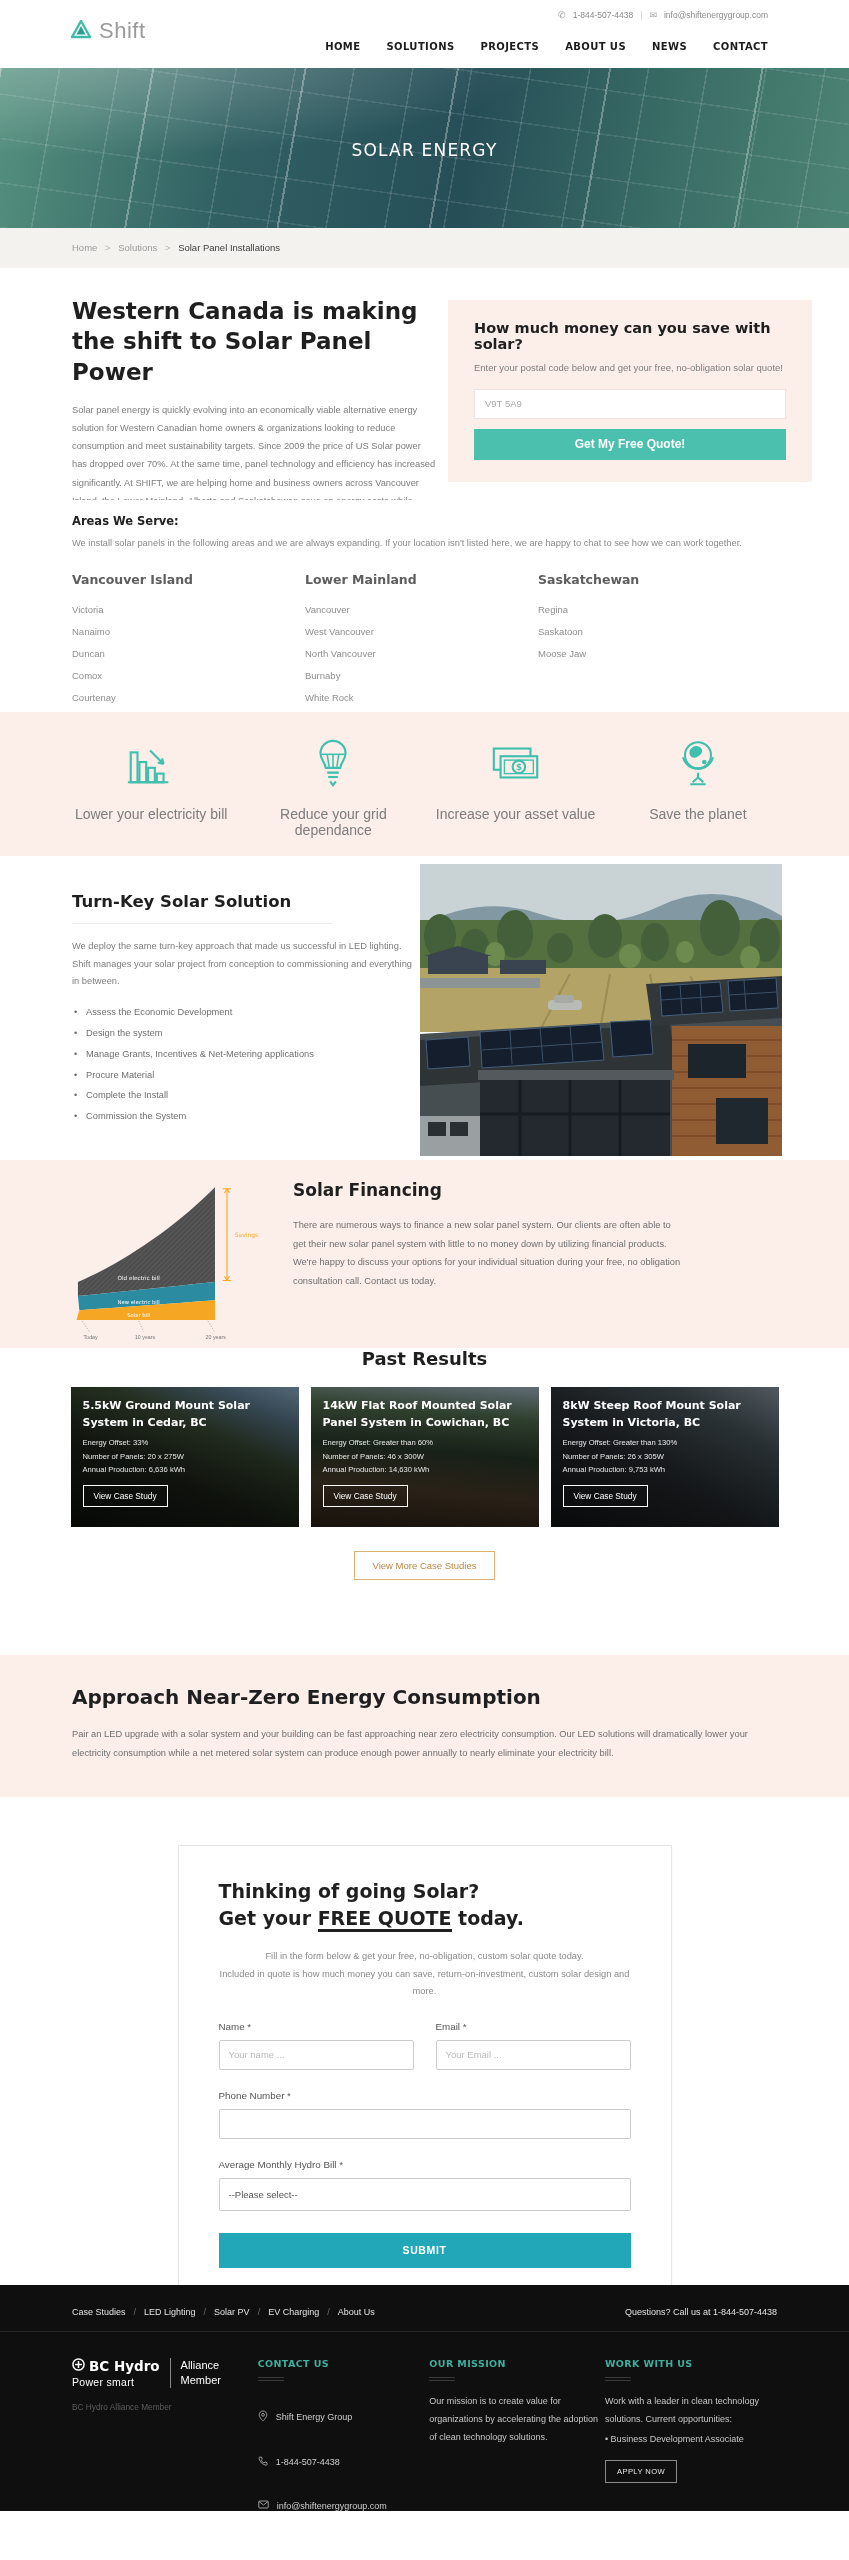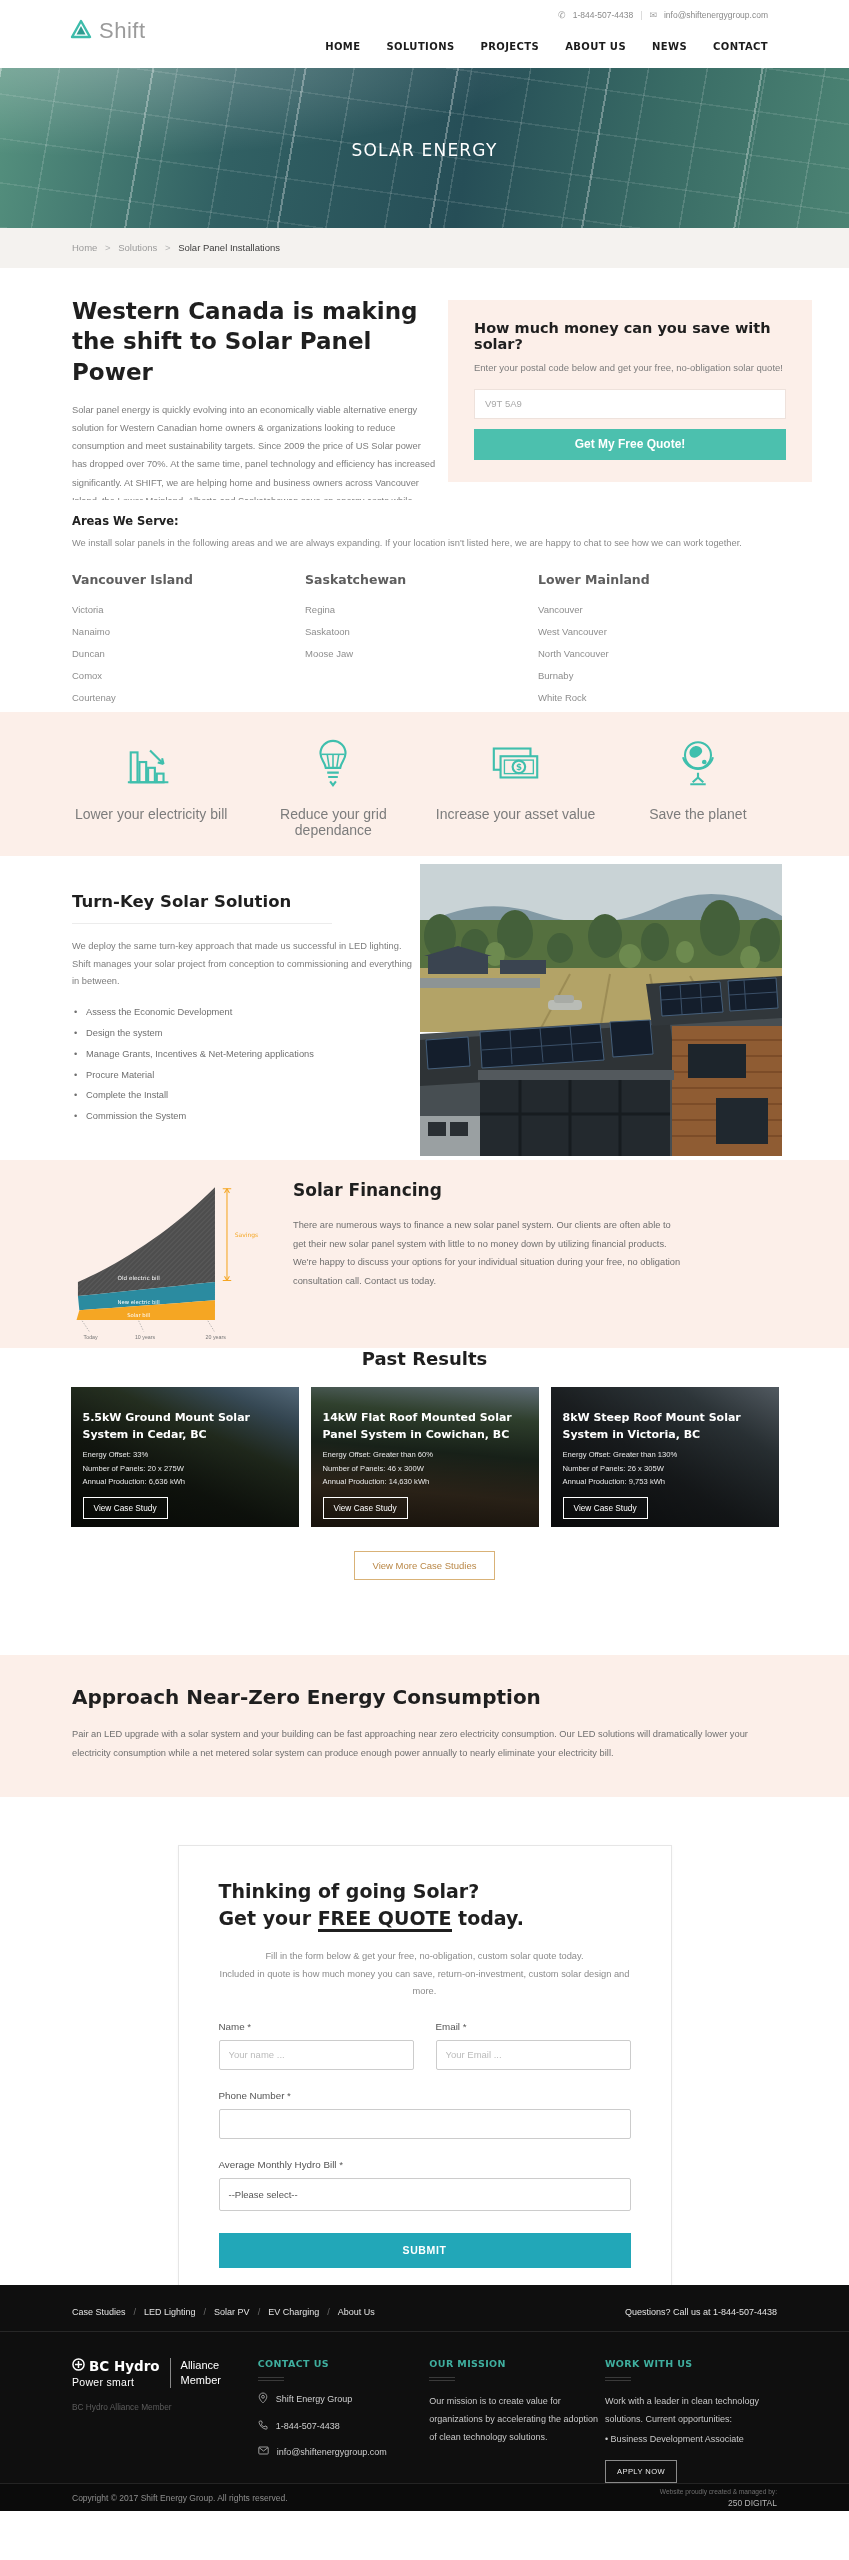--- a/index.html
+++ b/index.html
@@ -77,21 +77,21 @@
   .financing { height:188px; background:#fcefe9; }
   .fin-chart { position:absolute; left:68px; top:16px; width:212px; height:162px; }
   .fin-text { position:absolute; left:293px; top:20px; width:388px; }
   .fin-text h3 { font-size:17px; font-weight:700; color:#1f1f1f; font-family:"DejaVu Sans", sans-serif; }
   .fin-text p { margin-top:16px; font-size:9.3px; line-height:2.0; color:#6f6f6f; }
 
   
   .results { height:307px; background:#fff; text-align:center; }
   .results h3 { font-size:18px; font-weight:700; color:#1f1f1f; font-family:"DejaVu Sans", sans-serif; }
   .cards { display:flex; gap:12px; width:708px; margin:18px auto 0; }
-  .card { flex:1; height:140px; padding:0 12px 8px; display:flex; flex-direction:column; justify-content:flex-end; align-items:flex-start; text-align:left; }
+  .card { flex:1; height:140px; padding:0 12px 20px; display:flex; flex-direction:column; justify-content:flex-end; align-items:flex-start; text-align:left; }
   .card.c1 { background:linear-gradient(rgba(0,0,0,.38),rgba(0,0,0,.62)), linear-gradient(205deg,#87a8c2 0%,#5b7a8e 16%,#3c4d35 36%,#20281c 62%,#12160e 100%); }
   .card.c2 { background:linear-gradient(rgba(0,0,0,.40),rgba(0,0,0,.60)), linear-gradient(185deg,#9fb6c5 0%,#53704f 22%,#2e4030 46%,#5c4a33 72%,#3a2c1d 100%); }
   .card.c3 { background:linear-gradient(rgba(0,0,0,.42),rgba(0,0,0,.62)), linear-gradient(215deg,#8c9aa6 0%,#4f5d64 24%,#2e3438 55%,#17191b 100%); }
   .card h4 { font-size:11px; font-weight:700; color:#fff; line-height:1.5; font-family:"DejaVu Sans", sans-serif; }
   .card .meta { margin-top:5px; font-size:7.6px; color:#eaeaea; line-height:1.8; }
   .case-btn { margin-top:8px; background:transparent; border:1px solid #fff; color:#fff; font-size:8.3px; padding:5px 10px; cursor:pointer; font-family:"Liberation Sans", sans-serif; }
   .more-btn { margin-top:24px; background:#fff; border:1px solid #d9b277; color:#b98746; font-size:9.5px; padding:8px 18px; cursor:pointer; font-family:"Liberation Sans", sans-serif; }
 
   
   .nearzero { height:142px; background:#fcefe9; padding:30px 72px 0; }
@@ -123,21 +123,21 @@
   .f-col h5 { font-size:9.5px; font-weight:600; color:#3fae9e; letter-spacing:.4px; font-family:"DejaVu Sans", sans-serif; }
   .f-rule { width:26px; height:1px; background:#3a3a3a; margin-top:8px; box-shadow:0 3px 0 #3a3a3a; }
   .bch { width:182px; }
   .bch-logo { display:flex; align-items:center; gap:10px; color:#fff; }
   .bch-left .l1 { display:flex; align-items:center; gap:4px; font-size:13.5px; font-weight:800; font-family:"DejaVu Sans", sans-serif; }
   .bch-left .l2 { font-size:10.5px; margin-top:2px; letter-spacing:.3px; }
   .bch-div { width:1px; height:30px; background:#888; }
   .bch-right { font-size:11px; line-height:1.35; }
   .bch-cap { margin-top:14px; font-size:8.3px; color:#5c5c5c; }
   .f-contact { width:168px; }
-  .c-item { display:flex; gap:8px; align-items:center; margin-top:14px; font-size:9px; color:#cfcfcf; }
+  .c-item { display:flex; gap:8px; align-items:center; margin-top:32px; font-size:9px; color:#cfcfcf; }
   .c-item svg { flex:none; }
   .f-mission, .f-work { width:172px; }
   .f-col p { margin-top:14px; font-size:9px; line-height:2.0; color:#c9c9c9; }
   .f-work .bullet { margin-top:2px; }
   .apply-btn { margin-top:12px; background:transparent; border:1px solid #8a8a8a; color:#e8e8e8; font-size:7.6px; letter-spacing:.4px; padding:6px 11px; cursor:pointer; font-family:"Liberation Sans", sans-serif; }
   .f-bottom { height:44px; border-top:1px solid #242424; background:#0b0b0b; display:flex; justify-content:space-between; align-items:center; padding:0 72px; }
   .copyright { font-size:8.5px; color:#8f8f8f; }
   .credits { text-align:right; }
   .credits .cr1 { font-size:6.6px; color:#6e6e6e; }
   .credits .cr2 { font-size:8.5px; color:#b5b5b5; margin-top:3px; }
@@ -207,35 +207,35 @@
         <h4>Vancouver Island</h4>
         <ul>
           <li>Victoria</li>
           <li>Nanaimo</li>
           <li>Duncan</li>
           <li>Comox</li>
           <li>Courtenay</li>
         </ul>
       </div>
       <div class="area-col">
-        <h4>Saskatchewan</h4>
-        <ul>
-          <li>Regina</li>
-          <li>Saskatoon</li>
-          <li>Moose Jaw</li>
-        </ul>
-      </div>
-      <div class="area-col">
         <h4>Lower Mainland</h4>
         <ul>
           <li>Vancouver</li>
           <li>West Vancouver</li>
           <li>North Vancouver</li>
           <li>Burnaby</li>
           <li>White Rock</li>
+        </ul>
+      </div>
+      <div class="area-col">
+        <h4>Saskatchewan</h4>
+        <ul>
+          <li>Regina</li>
+          <li>Saskatoon</li>
+          <li>Moose Jaw</li>
         </ul>
       </div>
     </div>
   </section>
 
   <section class="benefits">
     <div class="benefit">
       <span>
         <svg viewBox="0 0 56 56" fill="none" stroke="#3fbfad" stroke-width="2.2">
           <rect x="7" y="17" width="7" height="31"></rect>

